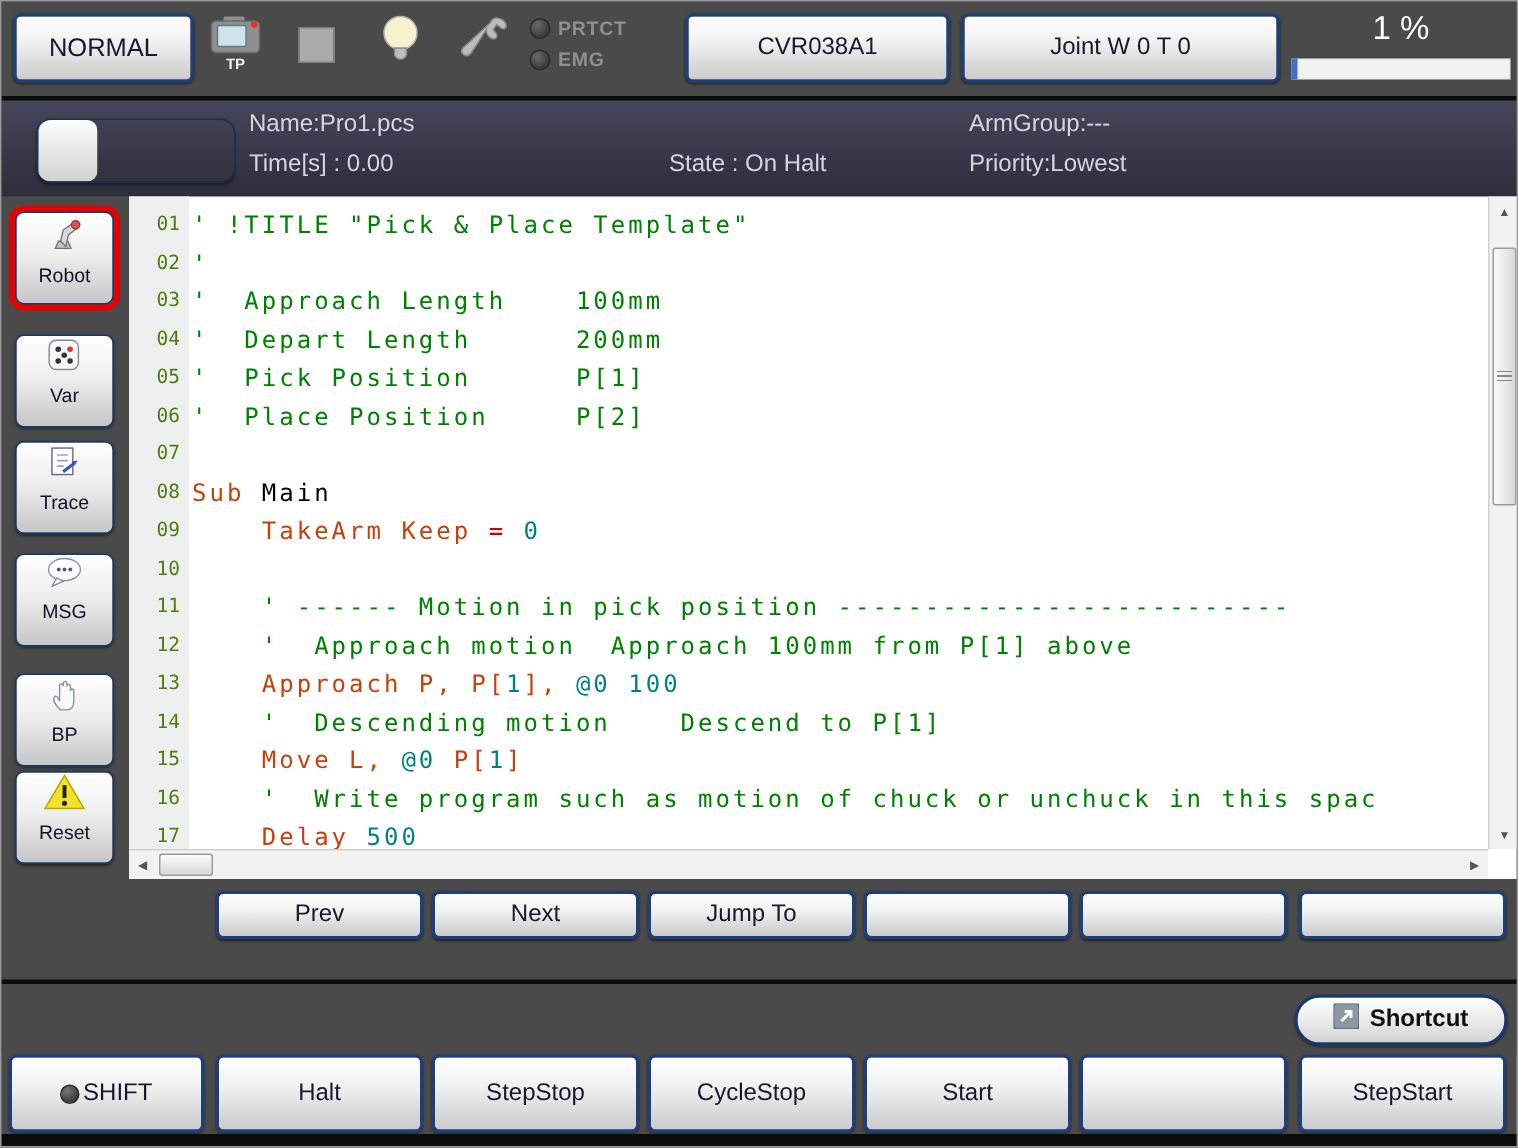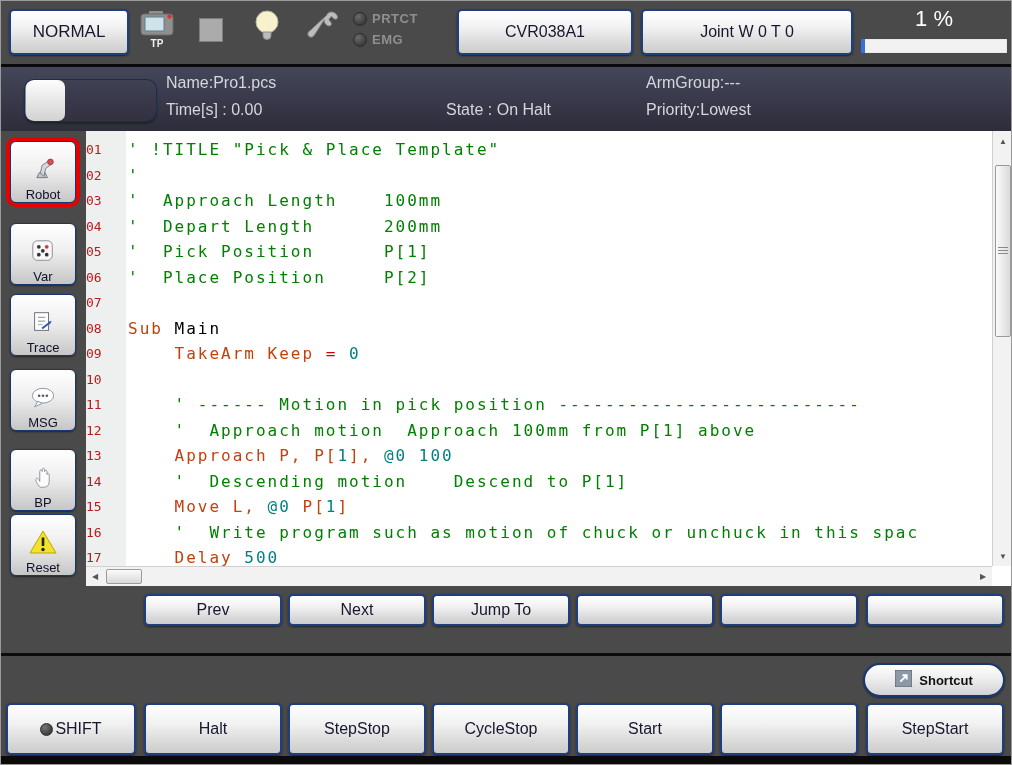--- a/index.html
+++ b/index.html
@@ -66,33 +66,33 @@
   #st-state    { left:445px; top:34px; }
   #st-armgroup { left:645px; top:7px;  }
   #st-priority { left:645px; top:34px; }
   
   #sidebar { position:absolute; left:0; top:130px; width:85px; height:455px; background:#4a4a4a; }
   .side-btn {
     position:absolute; left:9px; width:66px; height:62px;
     border:1px solid #16386e; border-radius:6px;
     background:linear-gradient(180deg,#ffffff 0%,#efefef 45%,#d5d5d5 80%,#c6c6c6 100%);
     box-shadow:0 1px 2px rgba(0,0,0,.5);
-    display:flex; flex-direction:column; align-items:center; justify-content:flex-end; gap:1px;
+    display:flex; flex-direction:column; align-items:center; justify-content:flex-start; gap:1px;
     cursor:pointer;
   }
   .side-btn.active { box-shadow:0 0 0 4px #e60000; }
   .side-btn .side-label { font-size:13px; color:#10102a; }
   #sb-robot { top:10px; } #sb-var { top:92px; } #sb-trace { top:163px; }
   #sb-msg { top:238px; } #sb-bp { top:318px; } #sb-reset { top:383px; }
   
   #editor { position:absolute; left:85px; top:130px; width:927px; height:455px; background:#fff; }
   #gutter { position:absolute; left:0; top:0; bottom:20px; width:40px; background:#eef0ef; }
   #code-lines { position:absolute; left:0; top:0; right:21px; bottom:20px; overflow:hidden; padding-top:6px; }
   .code-row { height:25.5px; display:flex; white-space:pre; }
-  .line-num { width:34px; text-align:left; color:#b91c1c; font-size:13px;
+  .line-num { width:34px; text-align:right; color:#4d7c0f; font-size:13px;
               font-family:"DejaVu Sans Mono", monospace; line-height:25px; flex:none; }
   .line-code { font-family:"DejaVu Sans Mono", monospace; font-size:16px; line-height:25px;
                letter-spacing:2px; padding-left:8px; }
   .tok-comment { color:#008000; } .tok-keyword { color:#c2410c;text-align:right; }
   .tok-number { color:#008080; } .tok-operator { color:#d00000; } .tok-plain { color:#000; }
   
   #vscroll { position:absolute; right:0; top:0; width:21px; height:435px;
              background:#f2f2f2; border-left:1px solid #d0d0d0; }
   .varrow { position:absolute; left:0; width:100%; height:20px; color:#555;
             font-size:8px; display:flex; align-items:center; justify-content:center; cursor:pointer; }
@@ -115,21 +115,21 @@
   #fnrow { position:absolute; left:0; top:585px; width:1012px; height:70px;
            background:#4a4a4a; border-bottom:3px solid #0c0c0c; }
   .fn-btn { top:8px; width:138px; height:32px; }
   
   #shortcutrow { position:absolute; left:0; top:655px; width:1012px; height:47px; background:#4a4a4a; }
   #btn-shortcut { position:absolute; right:8px; top:7px; width:142px; height:34px;
     border:2px solid #16386e; border-radius:17px;
     background:linear-gradient(180deg,#ffffff,#e9e9e9 55%,#d2d2d2);
     box-shadow:0 1px 2px rgba(0,0,0,.5);
     display:flex; align-items:center; justify-content:center; gap:7px;
-    color:#111; font-size:13px; font-weight:bold; cursor:pointer; }
+    color:#111; font-size:16px; font-weight:bold; cursor:pointer; }
   
   #bottomrow { position:absolute; left:0; top:702px; width:1012px; height:53px; }
   .bottom-key { top:0; width:138px; height:52px; }
   #bk-shift { left:5px; width:130px; flex-direction:row; gap:2px; }
   .shift-led { width:13px; height:13px; border-radius:50%;
     background:radial-gradient(circle at 35% 30%, #777, #3e3e3e 70%); border:1px solid #2a2a2a; }
   #strip-bottom { position:absolute; left:0; top:755px; width:1012px; height:10px; background:#0b0b0b; }
 </style>
 </head>
 <body>

